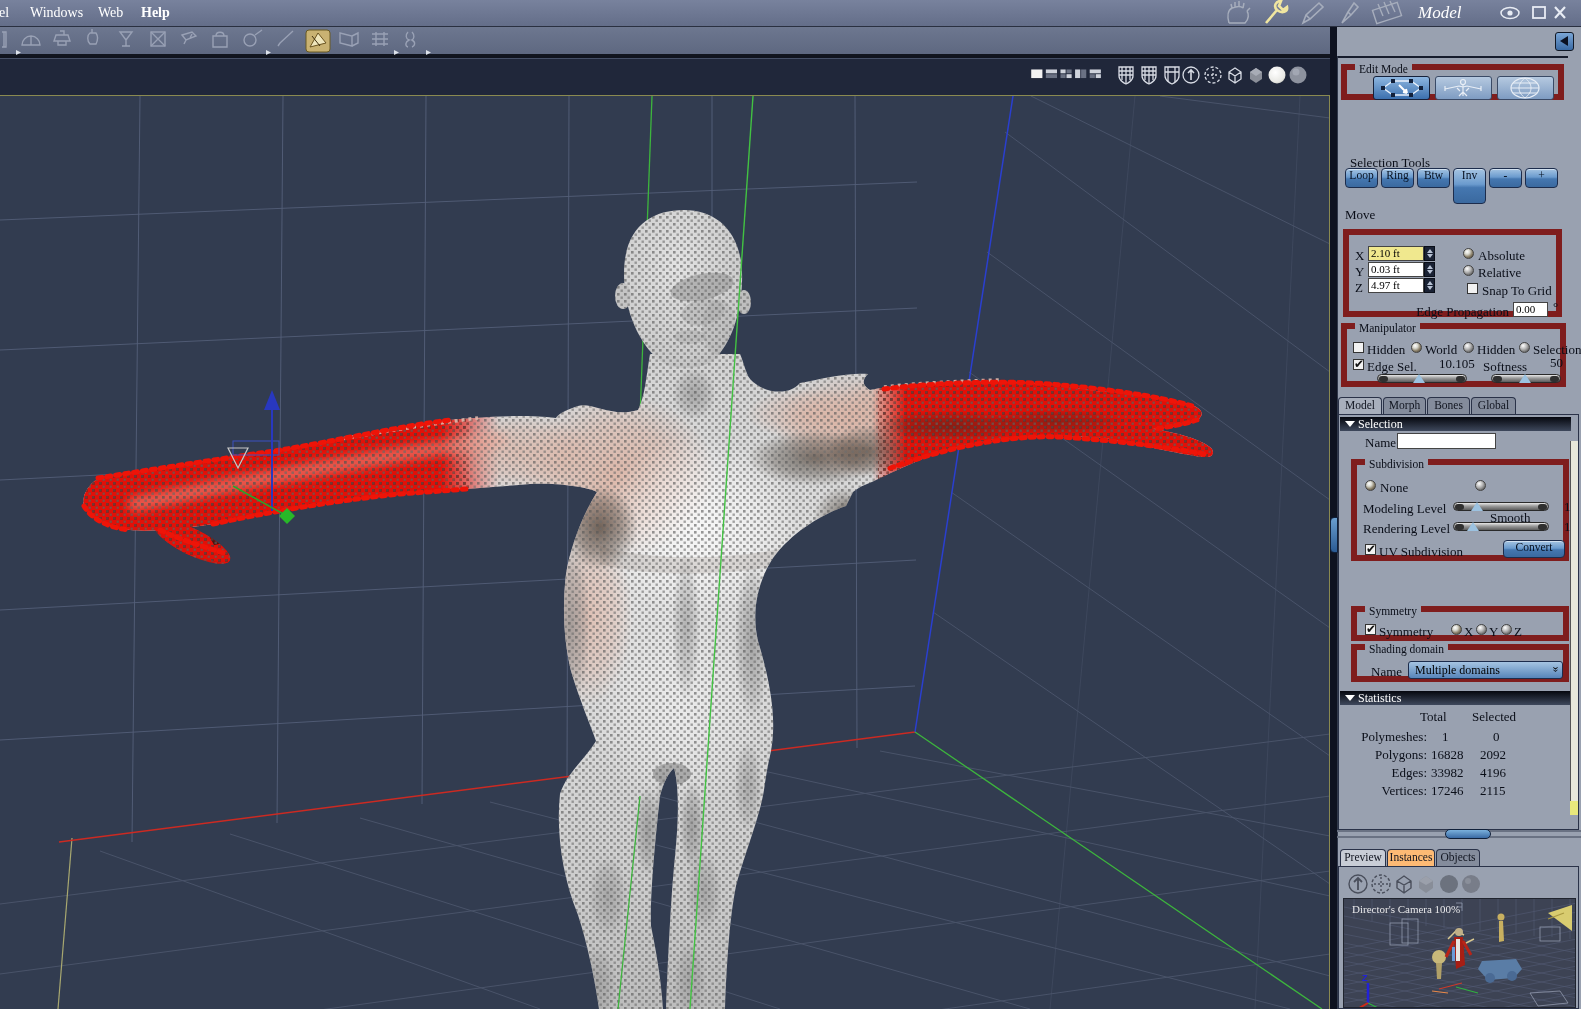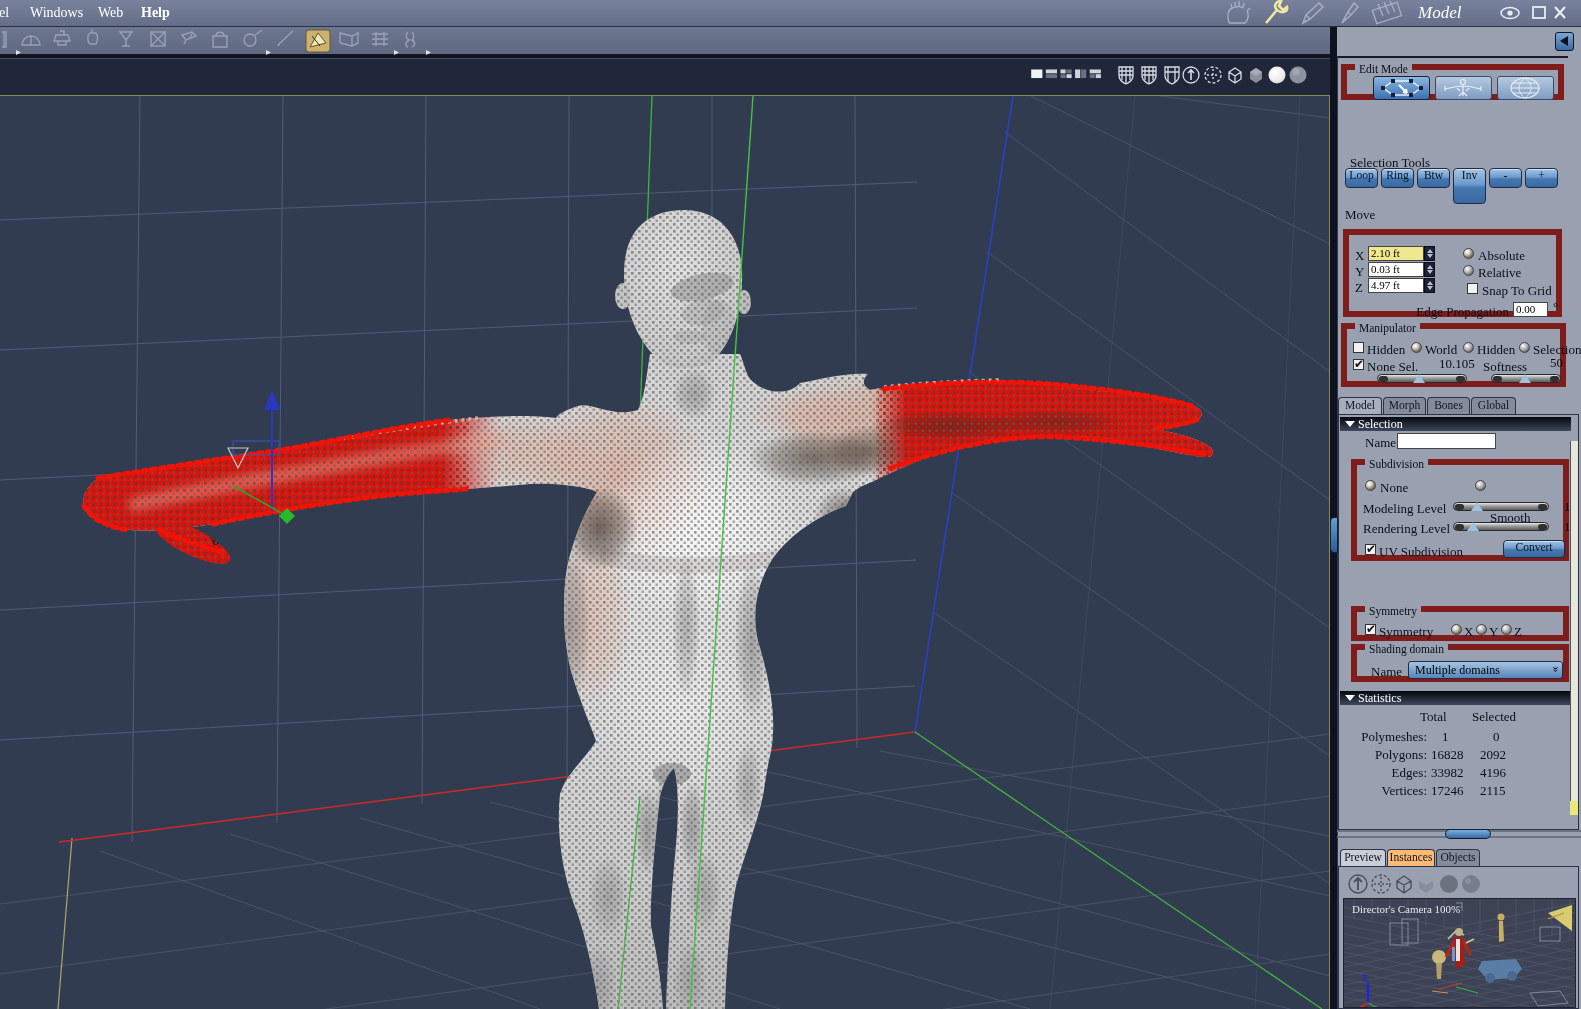--- a/index.html
+++ b/index.html
@@ -457,21 +457,21 @@
     <span class="lg">Manipulator</span>
     <div class="chk" style="left:6px;top:13px;"></div>
         <span class="lbl" style="left:20px;top:13px;">Hidden</span>
     <div class="radio on" style="left:64px;top:13px;"></div>
         <span class="lbl" style="left:78px;top:13px;">World</span>
     <div class="radio" style="left:116px;top:13px;"></div>
         <span class="lbl" style="left:130px;top:13px;">Hidden</span>
     <div class="radio" style="left:172px;top:13px;"></div>
         <span class="lbl" style="left:186px;top:13px;">Selection</span>
     <div class="chk on" style="left:6px;top:30px;"></div>
-        <span class="lbl" style="left:20px;top:30px;">None Sel.</span>
+        <span class="lbl" style="left:20px;top:30px;">Edge Sel.</span>
     <span class="lbl" style="left:92px;top:27px;">10.105</span>
     <span class="lbl" style="left:136px;top:30px;">Softness</span>
     <span class="lbl" style="left:203px;top:26px;">50</span>
     <div class="slider" style="left:30px;top:45px;width:90px;"></div>
     <div class="thumb" style="left:66px;top:45px;"></div>
     <div class="slider" style="left:144px;top:45px;width:70px;"></div>
     <div class="thumb" style="left:172px;top:45px;"></div>
   </div>
 
   <div class="tab" style="left:1px;top:370px;width:44px;background:#a8afbc;z-index:3;">Model</div>

